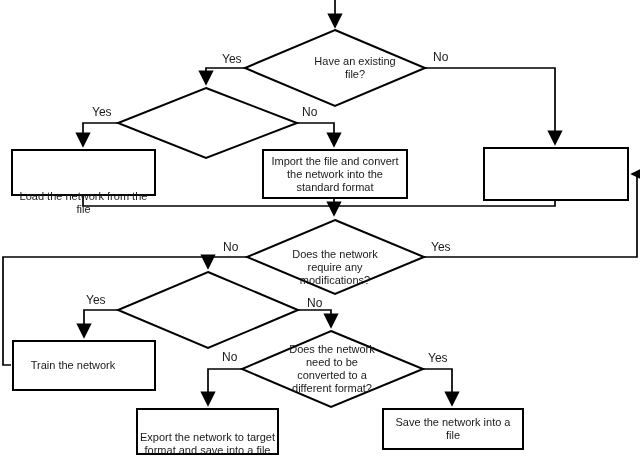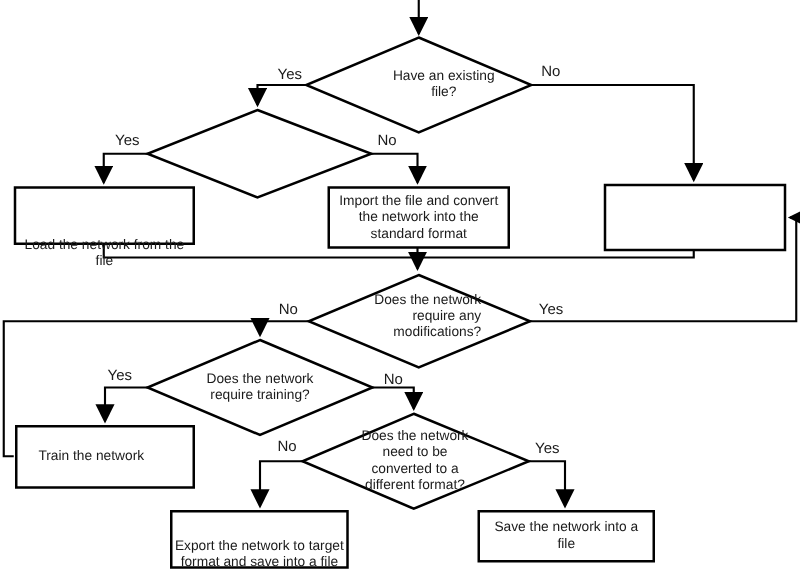--- a/index.html
+++ b/index.html
@@ -75,22 +75,21 @@
       <rect x="13" y="341" width="142" height="49"></rect>
       <polygon points="331,331 423,369 331,407 242,369"></polygon>
       <rect x="137" y="409" width="141" height="45"></rect>
       <rect x="383" y="409" width="140" height="40"></rect>
     </g>
   </svg>
 
   <div class="node-text" style="left:287px; top:54px; width:96px; height:28px;margin-left:20px;">Have an existing file?</div>
   <div class="node-text" style="left:16px; top:150px; width:135px; height:45px;margin-top:30px;">Load the network from the file</div>
   <div class="node-text" style="left:267px; top:150px; width:136px; height:48px;">Import the file and convert the network into the standard format</div>
-  <div class="node-text" style="left:285px; top:233px; width:100px; height:40px;text-align:right;">Does the network require any modifications?</div>
-  <div class="node-text" style="left:158px; top:296px; width:100px; height:28px;">Does the network require training?</div>
+  <div class="node-text" style="left:285px; top:247px; width:100px; height:40px;">Does the network require any modifications?</div>
   <div class="node-text" style="left:6px; top:341px; width:134px; height:49px;">Train the network</div>
   <div class="node-text" style="left:286px; top:342px; width:92px; height:54px;">Does the network need to be converted to a different format?</div>
   <div class="node-text" style="left:139px; top:409px; width:137px; height:45px;margin-top:12px;">Export the network to target format and save into a file</div>
   <div class="node-text" style="left:387px; top:409px; width:132px; height:40px;">Save the network into a file</div>
 
   <div class="edge-label" style="left:222px; top:53px;">Yes</div>
   <div class="edge-label" style="left:433px; top:51px;">No</div>
   <div class="edge-label" style="left:92px; top:106px;">Yes</div>
   <div class="edge-label" style="left:302px; top:106px;">No</div>
   <div class="edge-label" style="left:431px; top:241px;">Yes</div>

